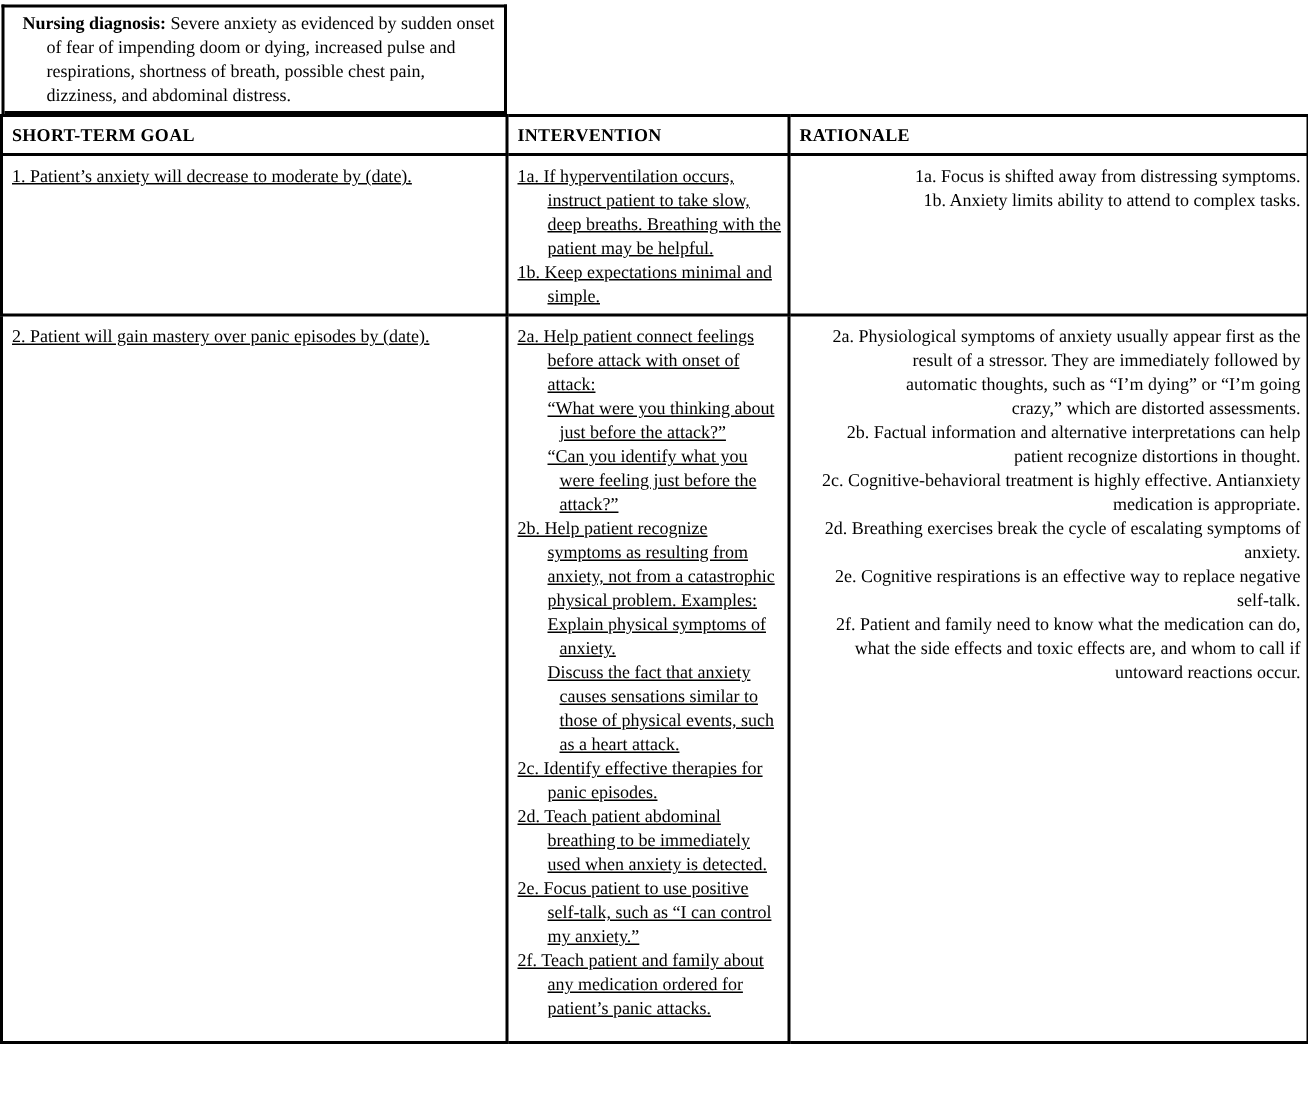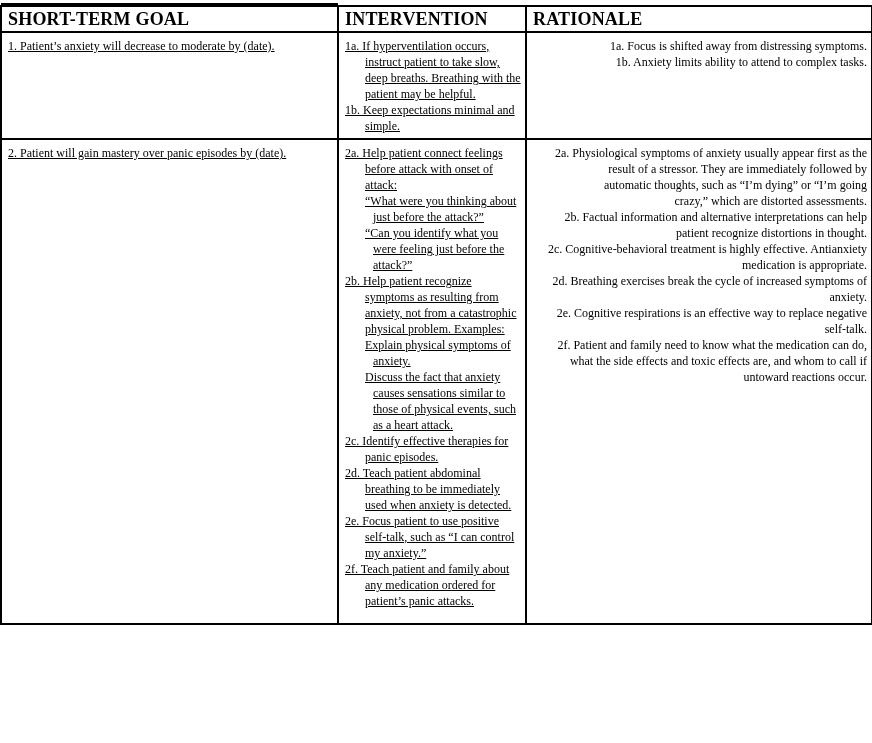--- a/index.html
+++ b/index.html
@@ -35,21 +35,21 @@
     width: 871px;
     margin-left: 0px;
   }
   table.careplan th,
   table.careplan td {
     border: 2px solid #000;
     vertical-align: top;
     text-align: left;
   }
   table.careplan th {
-    font-size: 18px;
+    font-size: 12px;
     font-weight: bold;
     padding: 4px 6px 3px 6px;
     height: 26px;
     letter-spacing: 0.2px;
   }
   table.careplan td { padding: 5px 4px 4px 6px; }
   td.goal-cell { padding-left: 18px; text-decoration: underline; }
   tr.row-1 td { height: 102px; }
   tr.row-2 td { height: 485px; }
 
@@ -59,20 +59,23 @@
   .intervention-item { padding-left: 20px; text-indent: -20px; text-decoration: underline; }
   .rationale-item   { padding-left: 36px; text-indent: -30px; text-align: right; }
   .sub { padding-left: 8px; text-indent: -8px; }
 </style>
 </head>
 <body>
 
 <div class="page">
 
   <div class="top-box">
+    <div class="top-section first">
+      <p class="top-para"><b>Nursing diagnosis:</b> <span>Severe anxiety as evidenced by sudden onset of fear of impending doom or dying, increased pulse and respirations, shortness of breath, possible chest pain, dizziness, and abdominal distress.</span></p>
+    </div>
   </div>
 
   <table class="careplan">
     <colgroup>
       <col style="width:337px">
       <col style="width:188px">
       <col style="width:346px">
     </colgroup>
     <thead>
       <tr>
@@ -111,21 +114,21 @@
               <div class="item intervention-item">2d. Teach patient abdominal breathing to be immediately used when anxiety is detected.</div>
               <div class="item intervention-item">2e. Focus patient to use positive self-talk, such as “I can control my anxiety.”</div>
               <div class="item intervention-item">2f. Teach patient and family about any medication ordered for patient’s panic attacks.</div>
             </div>
         </td>
         <td>
           <div>
               <div class="item rationale-item">2a. Physiological symptoms of anxiety usually appear first as the result of a stressor. They are immediately followed by automatic thoughts, such as “I’m dying” or “I’m going crazy,” which are distorted assessments.</div>
               <div class="item rationale-item">2b. Factual information and alternative interpretations can help patient recognize distortions in thought.</div>
               <div class="item rationale-item">2c. Cognitive-behavioral treatment is highly effective. Antianxiety medication is appropriate.</div>
-              <div class="item rationale-item">2d. Breathing exercises break the cycle of increased symptoms of anxiety.</div>
+              <div class="item rationale-item">2d. Breathing exercises break the cycle of escalating symptoms of anxiety.</div>
               <div class="item rationale-item">2e. Cognitive respirations is an effective way to replace negative self-talk.</div>
               <div class="item rationale-item">2f. Patient and family need to know what the medication can do, what the side effects and toxic effects are, and whom to call if untoward reactions occur.</div>
             </div>
         </td>
       </tr>
     </tbody>
   </table>
 
 </div>
 

